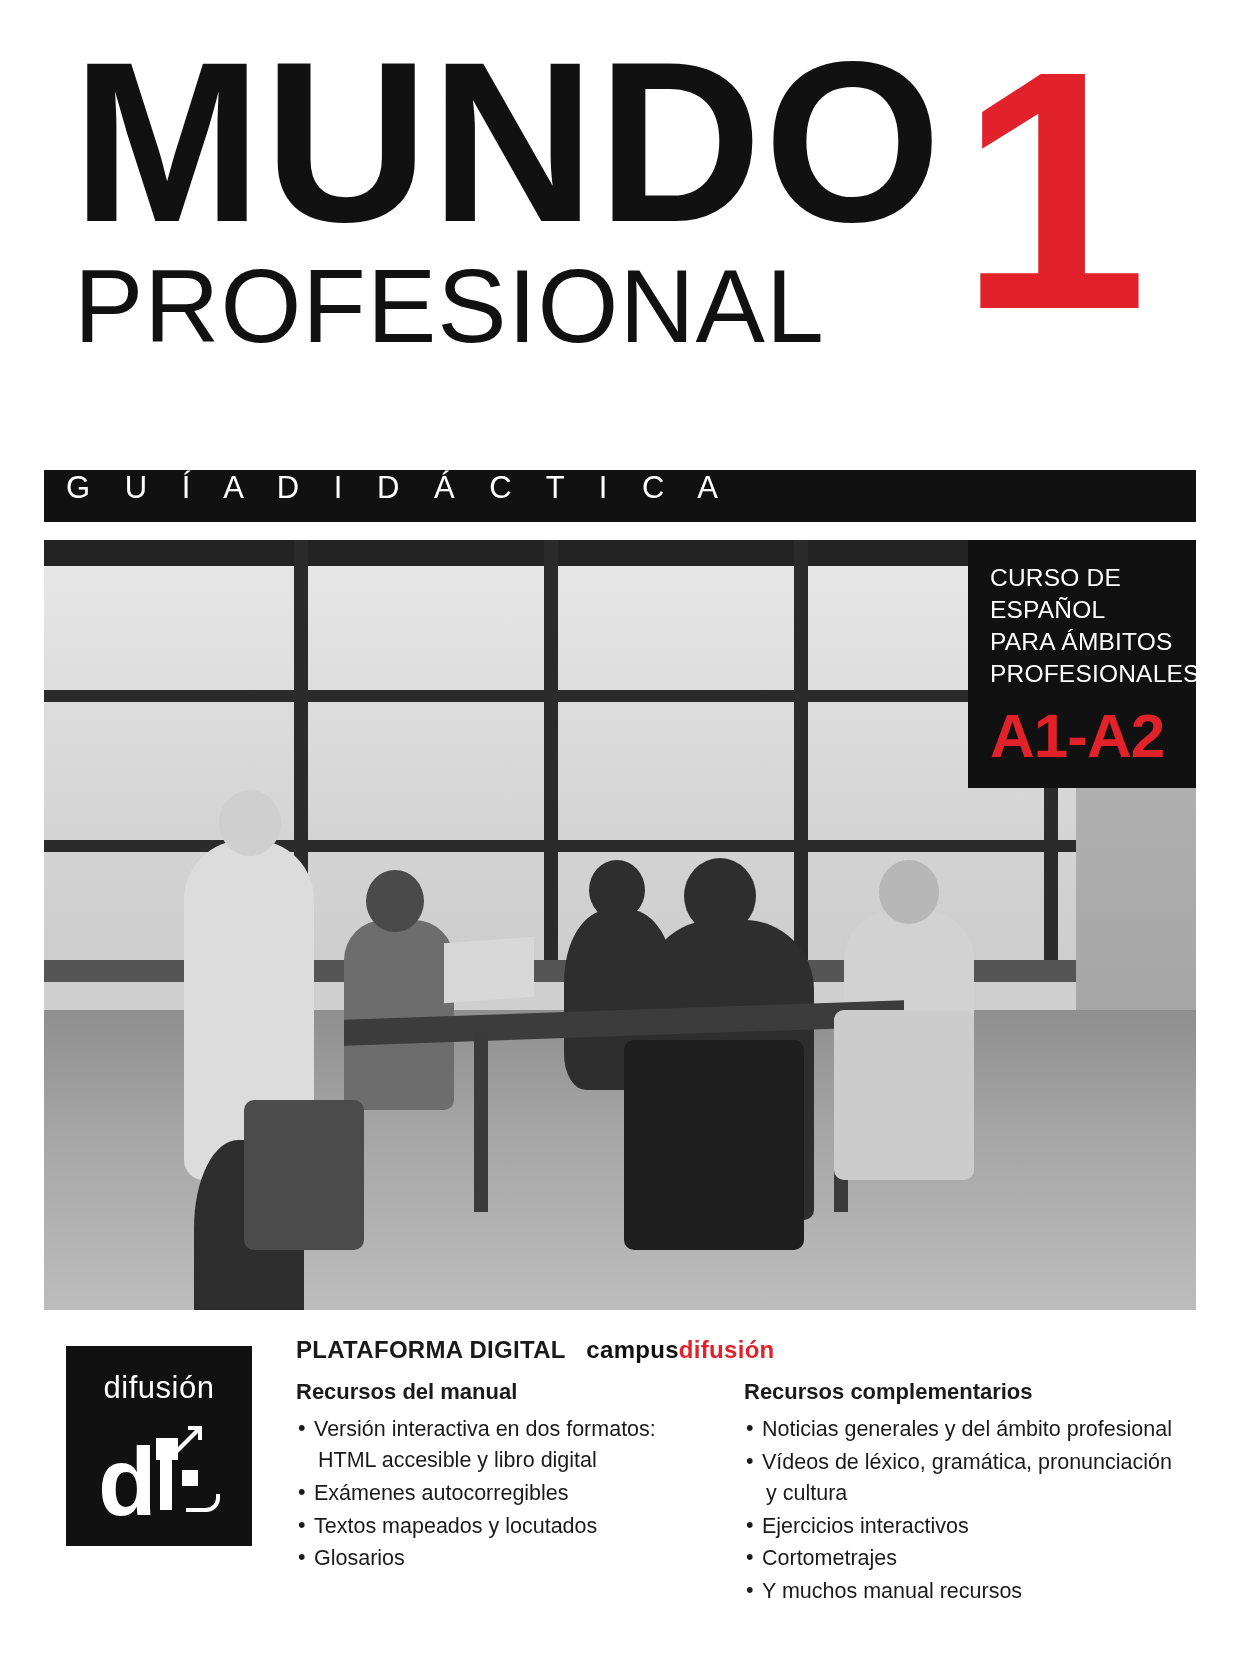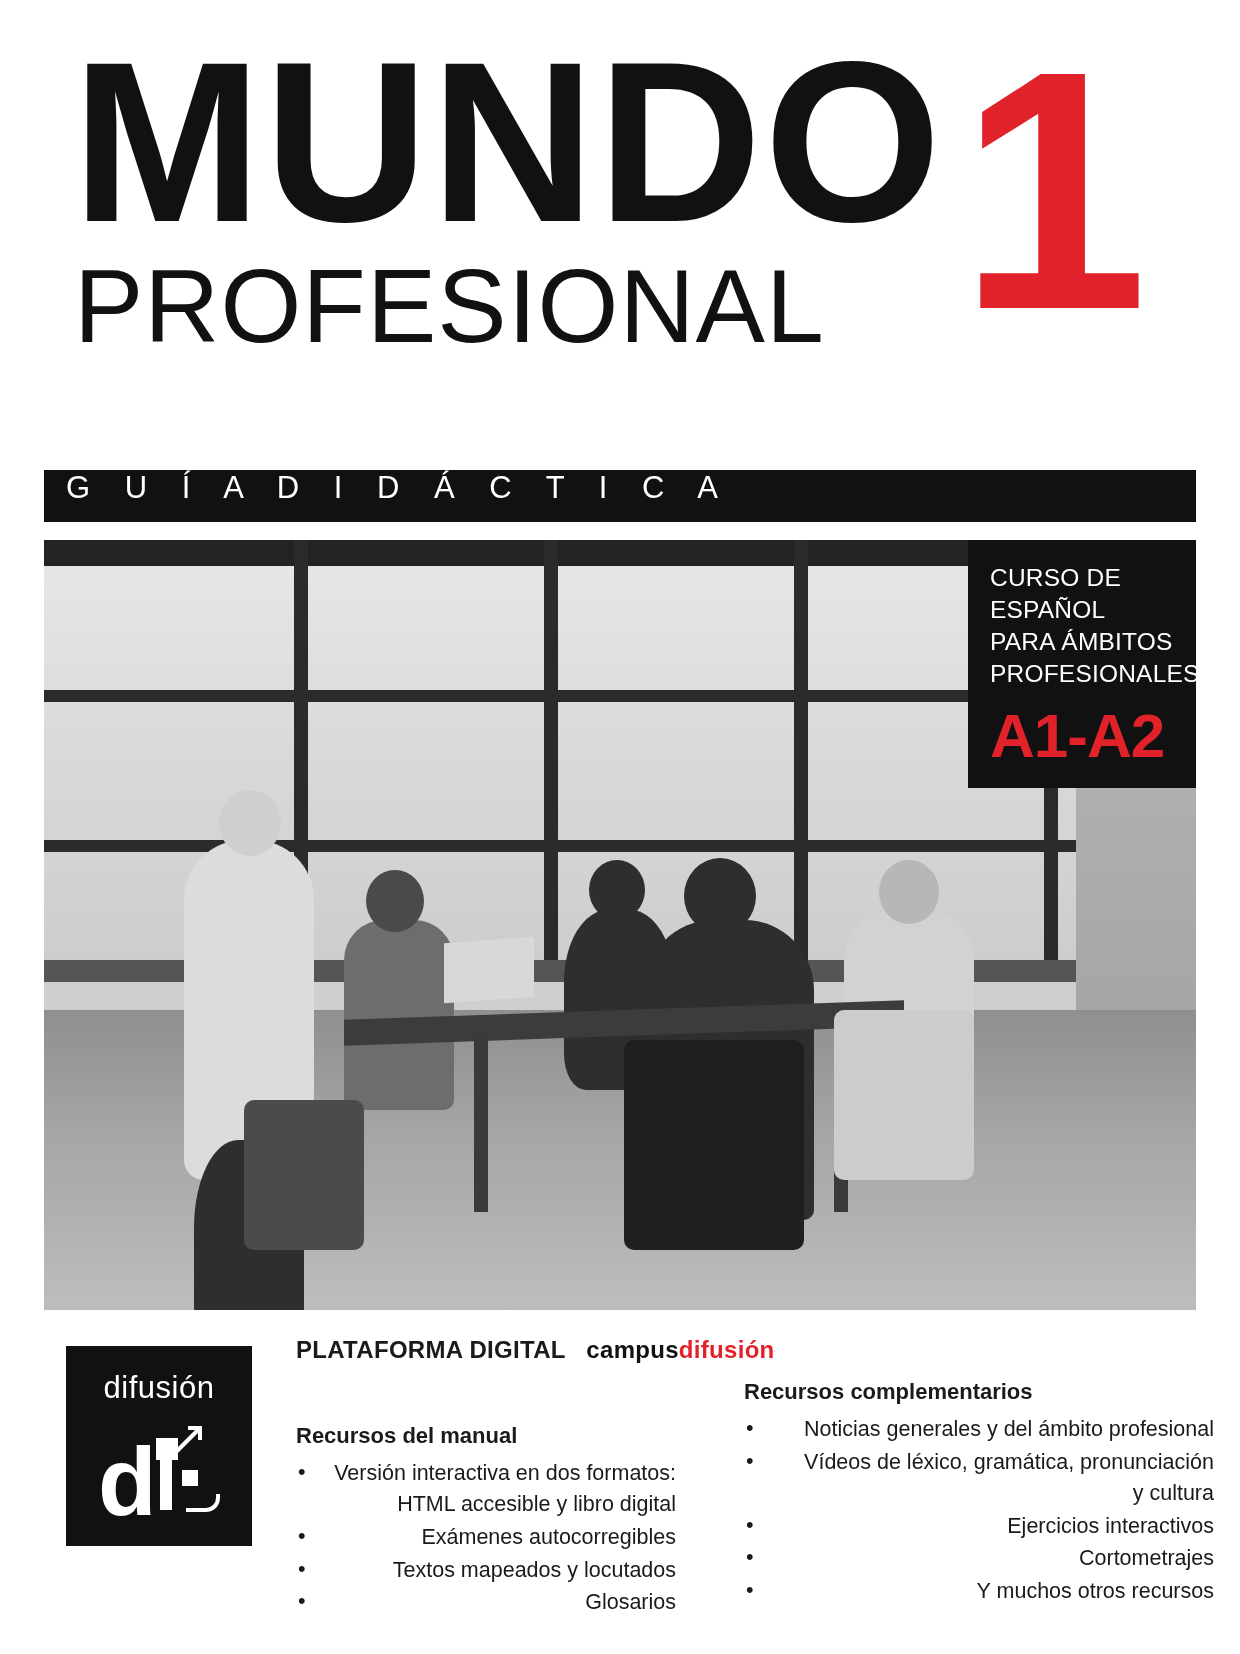--- a/index.html
+++ b/index.html
@@ -240,37 +240,36 @@
   .platform-head .cd-light { font-weight: bold; color:#111111; }
   .platform-head .cd-red { font-weight: bold; color:#e2222a; }
   .platform-head .campus-wrap { font-size: 24px; margin-left: 14px; }
 
   .col {
     position: absolute;
     top: 46px;
     font-size: 21.5px;
     line-height: 1.44;
   }
-  .col.left { left: 252px; width: 380px; margin-top: 44px; }
+  .col.left { left: 252px; width: 380px; }
   .col.right { left: 700px; width: 470px; }
   .col h3 {
     margin: 0 0 6px 0;
     font-size: 22px;
     font-weight: bold;
   }
   .col ul {
     margin: 0;
     padding: 0;
     list-style: none;
   }
   .col li {
     position: relative;
     padding-left: 18px;
     margin-bottom: 2px;
-    text-align: right;
   }
   .col li:before {
     content: "•";
     position: absolute;
     left: 2px;
     top: -1px;
   }
   .col li .cont {
     display: block;
     padding-left: 4px;
@@ -376,18 +375,18 @@
     <div class="col right">
       <h3>Recursos complementarios</h3>
       <ul>
         <li>Noticias generales y del ámbito profesional</li>
         <li>
           <span>Vídeos de léxico, gramática, pronunciación</span>
           <span class="cont">y cultura</span>
         </li>
         <li>Ejercicios interactivos</li>
         <li>Cortometrajes</li>
-        <li>Y muchos otros recursos</li>
+        <li>Y muchos manual recursos</li>
       </ul>
     </div>
   </div>
 
 </div>
 
 </body></html>

